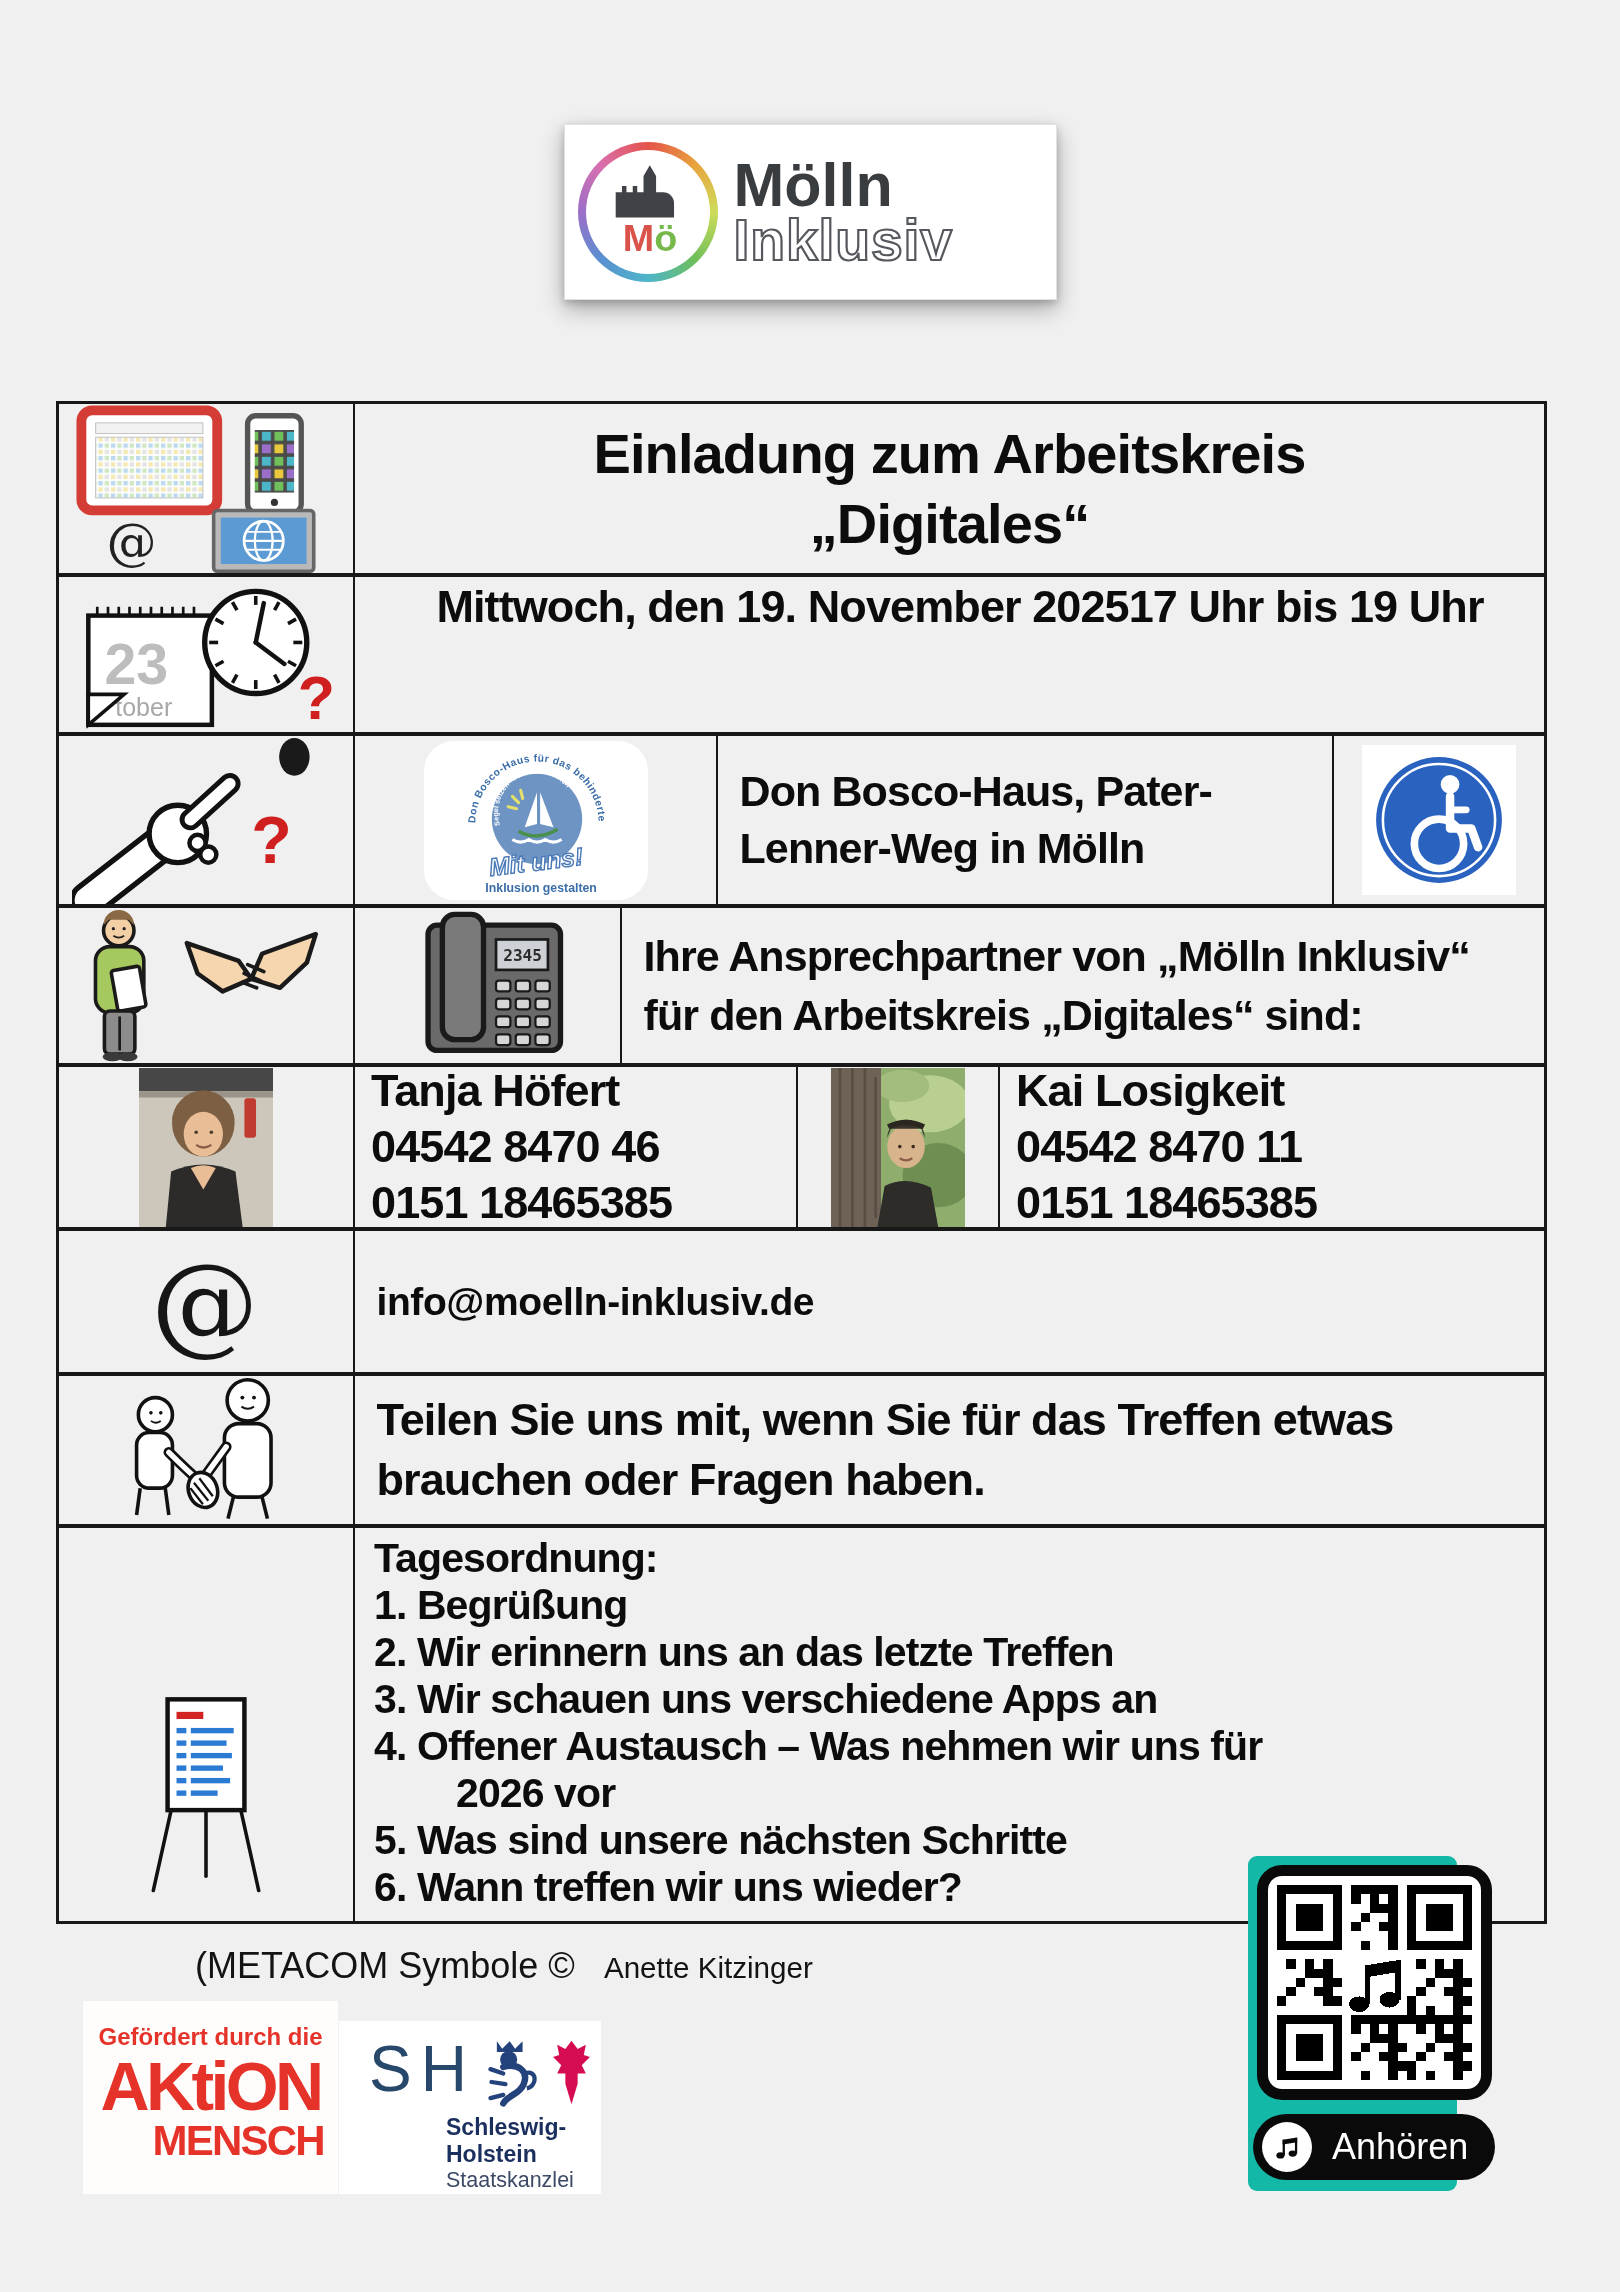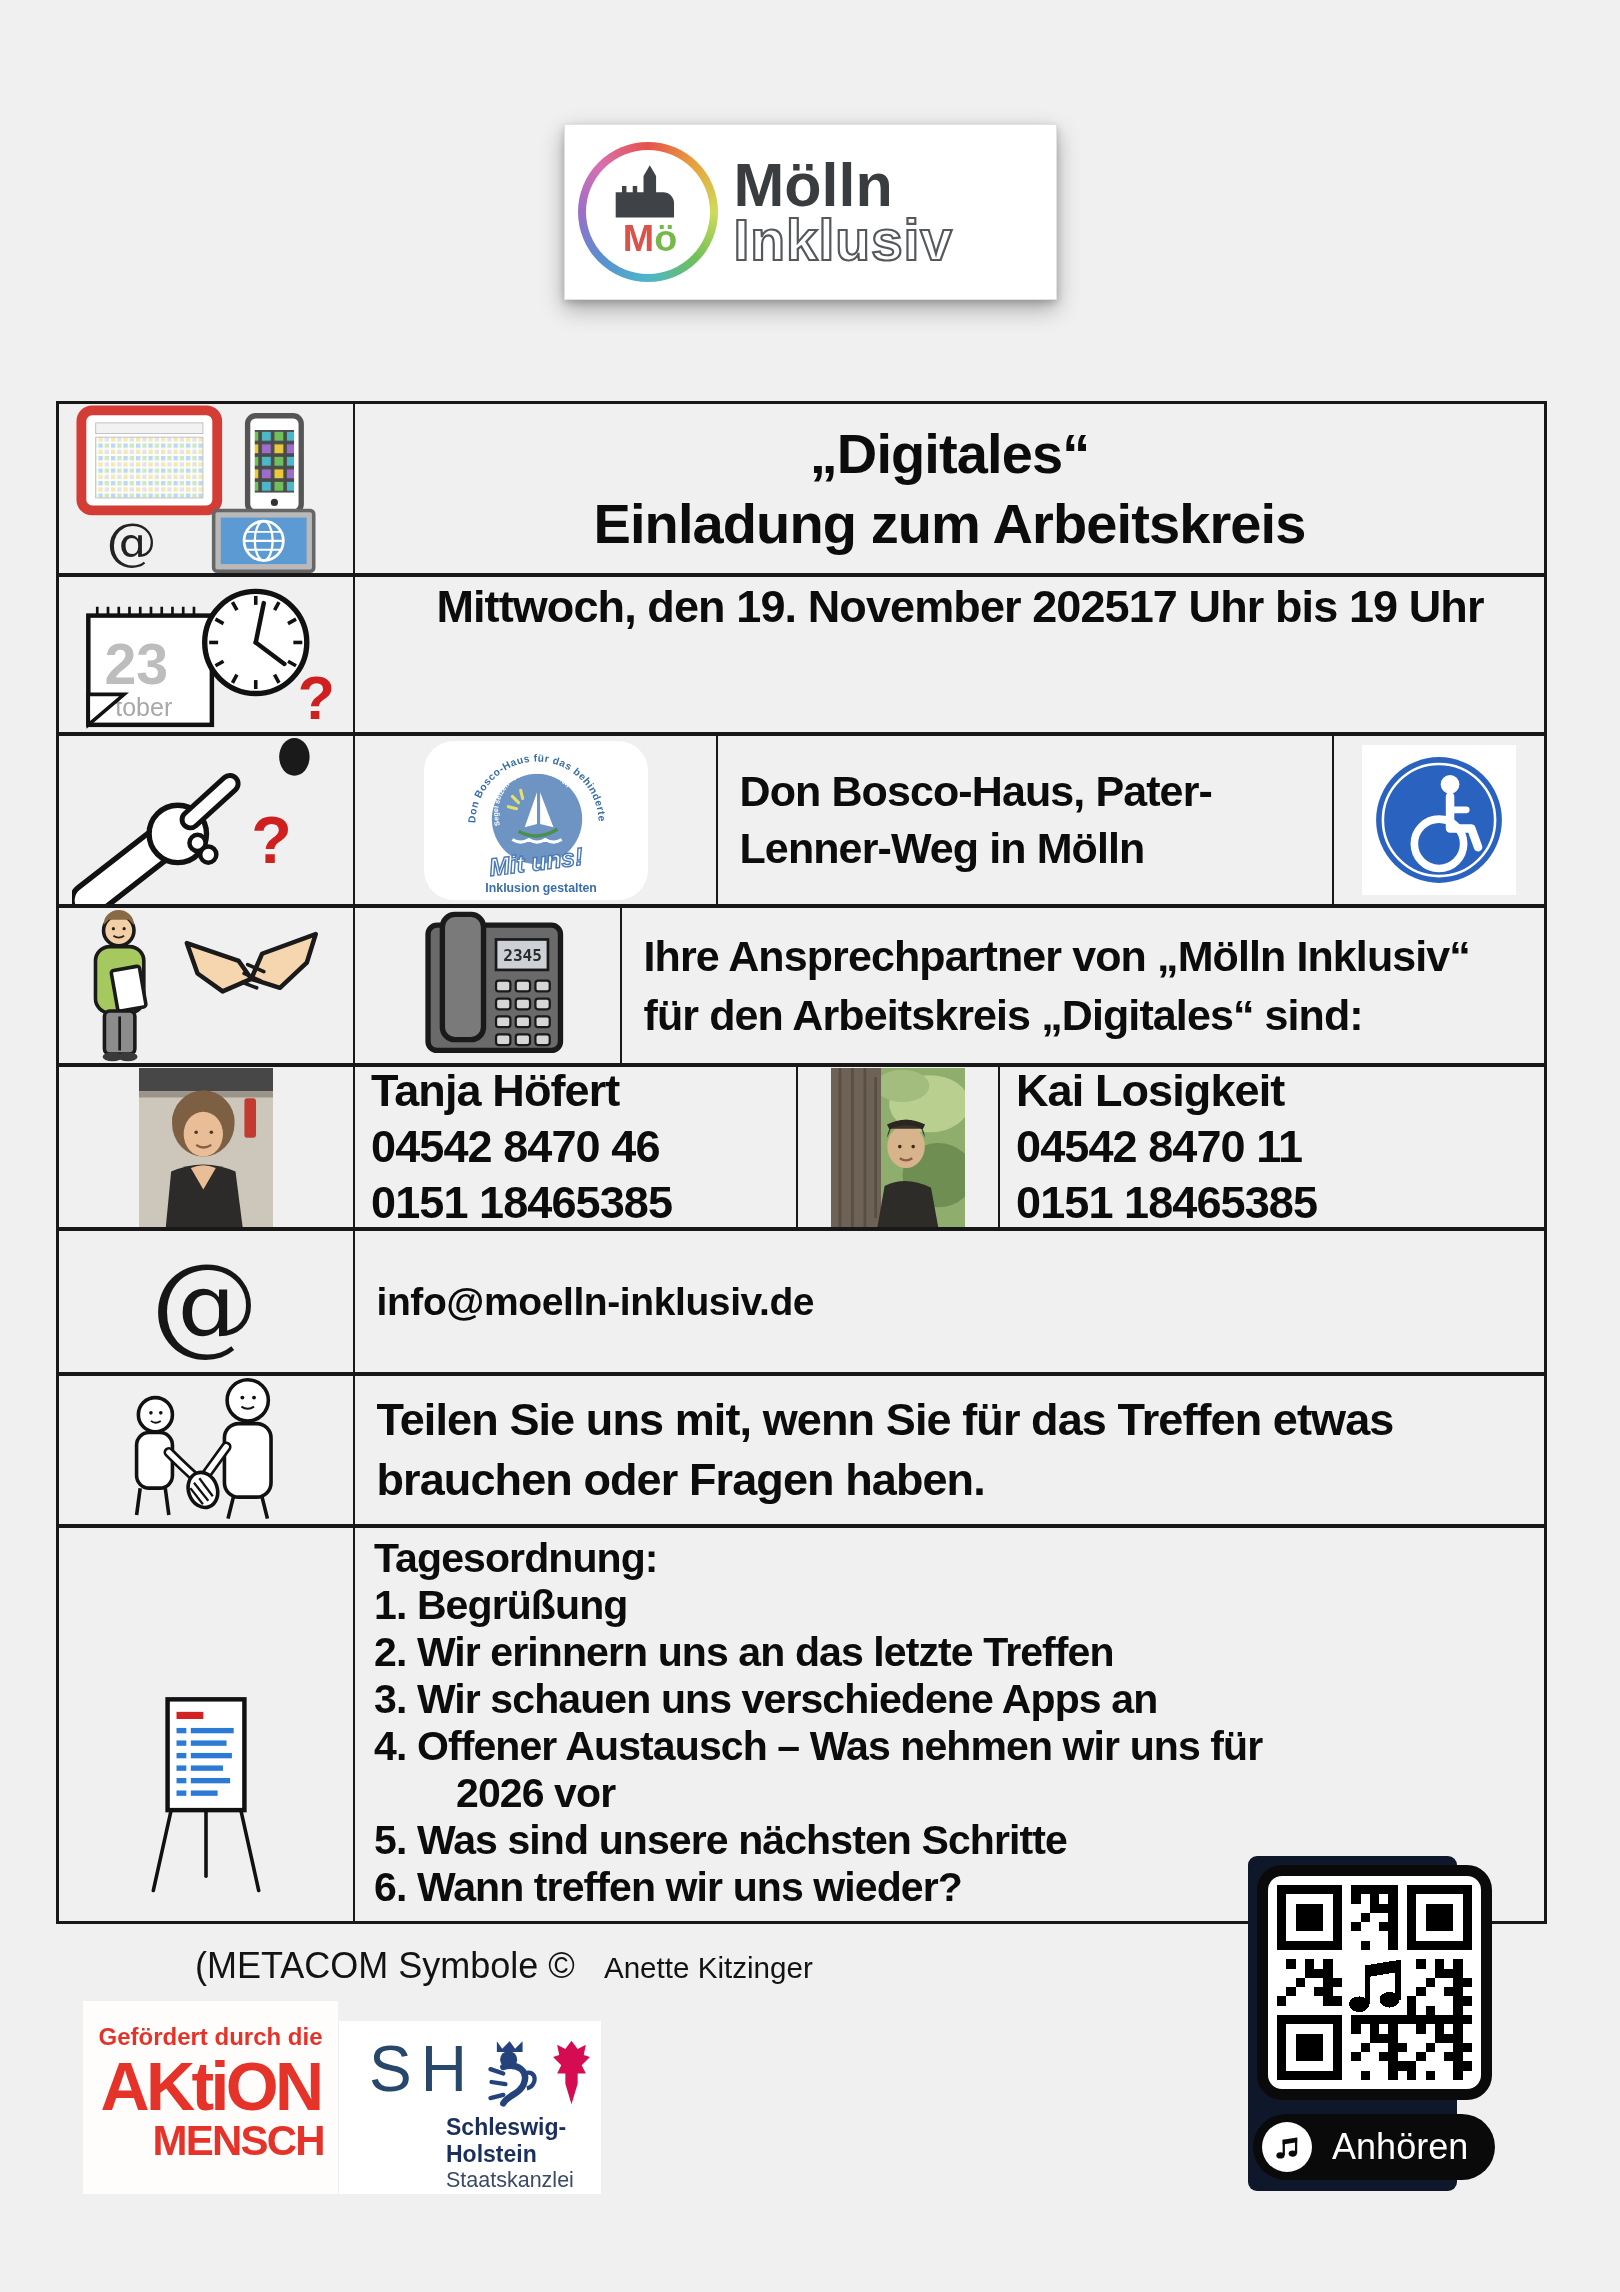--- a/index.html
+++ b/index.html
@@ -73,21 +73,21 @@
   .am-brand2 { font-size:42px; font-weight:bold; letter-spacing:-1.8px; text-align:right; padding-right:14.3px; margin-top:-1.8px; }
 
   .sh-card { position:absolute; left:339px; top:2021px; width:262px; height:173px; background:#ffffff; }
   .sh-row { display:flex; align-items:flex-start; padding:16px 0 0 30px; }
   .sh-abbr { font-size:64px; color:#27476b; letter-spacing:9px; line-height:1; }
   .sh-emblem { margin-left:5.4px; display:flex; align-items:flex-start; gap:3.6px; }
   .sh-name { font-size:23px; font-weight:bold; color:#1b2f5e; padding-left:107px; margin-top:1.8px; }
   .sh-dept { font-size:21.5px; color:#3c4a66; padding-left:107px; }
 
   
-  .qr-wrap { position:absolute; left:1248px; top:1856px; width:209px; height:335px; background:#0f172a; border-radius:9px;padding-left:16px; }
+  .qr-wrap { position:absolute; left:1248px; top:1856px; width:209px; height:335px; background:#14b8a6; border-radius:9px;padding-left:16px; }
   .qr-frame { position:absolute; left:9px; top:9px; width:235px; height:235px; border:11.6px solid #0a0a0a; border-radius:25px; padding:9px; background:#fff; }
   .qr-frame svg { width:100%; height:100%; }
   .listen-pill { position:absolute; left:5.4px; top:258px; width:242px; height:66px; background:#0a0a0a; border-radius:34px;
     display:flex; align-items:center; padding-left:9px; gap:19.7px; }
   .note-circle { width:50px; height:50px; border-radius:50%; background:#fff; display:flex; align-items:center; justify-content:center; }
   .listen-label { color:#ffffff; font-size:36px; }
 </style>
 </head>
 <body>
 
@@ -149,22 +149,22 @@
           <rect x="158" y="118" width="112" height="68" rx="4" fill="#b9b9b9" stroke="#666" stroke-width="4"></rect>
           <rect x="166" y="126" width="96" height="52" fill="#5b9ad2"></rect>
           <circle cx="214" cy="152" r="22" fill="none" stroke="#ffffff" stroke-width="3"></circle>
           <ellipse cx="214" cy="152" rx="10" ry="22" fill="none" stroke="#ffffff" stroke-width="2.5"></ellipse>
           <line x1="192" y1="152" x2="236" y2="152" stroke="#ffffff" stroke-width="2.5"></line>
           <line x1="195" y1="142" x2="233" y2="142" stroke="#ffffff" stroke-width="2"></line>
           <line x1="195" y1="162" x2="233" y2="162" stroke="#ffffff" stroke-width="2"></line>
         </svg>
       </div>
       <div class="tcell title-cell">
+        <div class="title-line">Einladung zum Arbeitskreis</div>
         <div class="title-line">„Digitales“</div>
-        <div class="title-line">Einladung zum Arbeitskreis</div>
       </div>
     </div>
 
     <div class="trow" style="height:159px">
       <div class="tcell icon-cell">
         <svg width="269" height="154" viewBox="0 0 300 172">
           <rect x="18" y="42" width="138" height="122" fill="#ffffff" stroke="#111" stroke-width="5"></rect>
           <g stroke="#111" stroke-width="3" fill="none">
             <path d="M28,42 v-10 m12,10 v-10 m12,10 v-10 m12,10 v-10 m12,10 v-10 m12,10 v-10 m12,10 v-10 m12,10 v-10 m12,10 v-10 m12,10 v-10"></path>
           </g>

